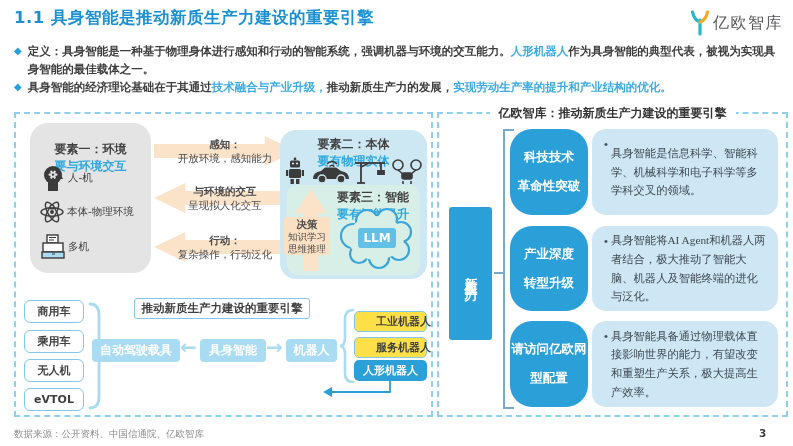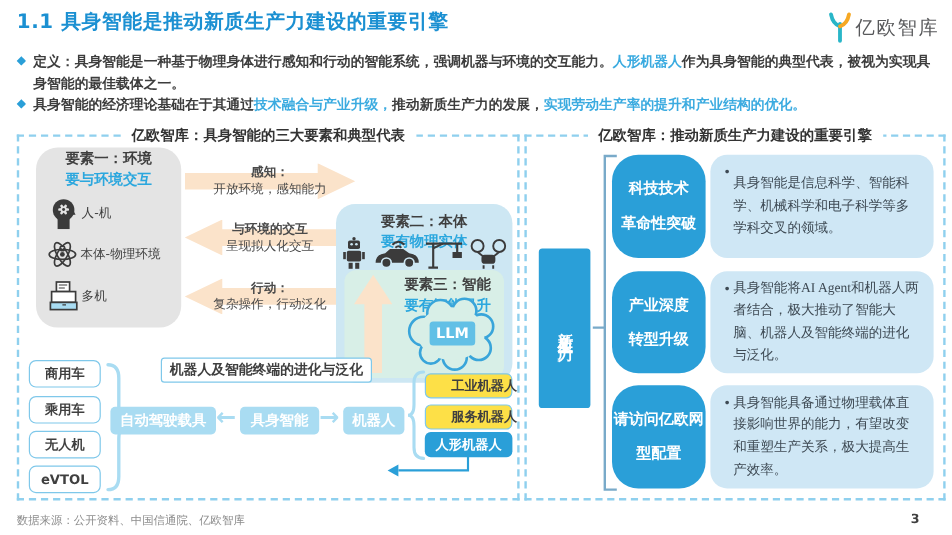--- a/index.html
+++ b/index.html
@@ -19,39 +19,39 @@
   .bullet .marker { color:#2a9fd8; font-size:10px; line-height:18px; }
   .bullet p { font-size:11.5px; line-height:1.58; color:#3d3d3d; font-weight:600; }
   .seg-blue { color:#3babe0; }
   
   .panel { position:absolute; top:112px; height:305px; border:2px dashed #8fd0ee; background:#fff; }
   .panel-left  { left:14px;  width:419px; }
   .panel-right { left:437px; width:351px;font-family:Liberation Serif, serif; }
   .panel-title { position:absolute; top:-9px; left:50%; transform:translateX(-50%); background:#fff; padding:0 9px; font-size:12px; font-weight:bold; color:#333; white-space:nowrap; }
   
   .factor1 { position:absolute; left:14px; top:9px; width:121px; height:150px; background:#e4e4e4; border-radius:18px; }
-  .f-t1 { text-align:center; margin-top:1px;  font-size:12px; font-weight:bold; color:#3f3f3f; }
+  .f-t1 { text-align:center; margin-top:18px;  font-size:12px; font-weight:bold; color:#3f3f3f; }
   .f-t2 { text-align:center; font-size:12px; font-weight:bold; color:#2ba7de; }
   .gb-row { position:absolute; display:flex; align-items:center; gap:2px; left:12px; }
   .gb-row span { font-size:10.5px; color:#3f3f3f; font-weight:500; white-space:nowrap; }
   .gb-row-1 { top:42px; }
   .gb-row-2 { top:76px; left:9px; }
   .gb-row-3 { top:110px; left:10px; }
   
   .harrow { position:absolute; left:138px; width:142px; height:30px; }
   .harrow .shape { position:absolute; inset:0; background:#fbe3ca; }
   .harrow.dir-right .shape { clip-path:polygon(0 27%,78% 27%,78% 0,100% 50%,78% 100%,78% 73%,0 73%); }
   .harrow.dir-left  .shape { clip-path:polygon(100% 27%,22% 27%,22% 0,0 50%,22% 100%,22% 73%,100% 73%); }
   .harrow .atext { position:absolute; left:0; right:0; top:-3px; bottom:-3px; display:flex; flex-direction:column; justify-content:center; align-items:center; font-size:10.5px; line-height:1.35; color:#4a4a4a; white-space:nowrap; }
   .atext .t1 { font-weight:bold; }
   .harrow-1 { top:22px; }
   .harrow-2 { top:69px; }
   .harrow-3 { top:118px; }
   
-  .factor2 { position:absolute; left:264px; top:16px; width:147px; height:149px; background:#cde7f3; border-radius:16px;margin-top:40px; }
+  .factor2 { position:absolute; left:264px; top:16px; width:147px; height:149px; background:#cde7f3; border-radius:16px; }
   .factor2 .f-t1 { margin-top:6px; }
   .embody-icons { position:absolute; left:5px; top:27px; }
   .factor3 { position:absolute; left:7px; top:55px; width:133px; height:90px; background:#d8efe7; border-radius:10px; }
   .factor3-titles { position:absolute; left:42px; top:4px; width:88px; text-align:center; }
   .up-arrow { position:absolute; left:8px; top:4px; width:32px; height:82px; background:#fbe3ca;
     clip-path:polygon(50% 0,100% 30%,73% 30%,73% 100%,27% 100%,27% 30%,0 30%); }
   .decision { position:absolute; left:-3px; top:32px; width:46px; height:38px; background:#fbe0c4; border-radius:3px;
     display:flex; flex-direction:column; justify-content:center; align-items:center; line-height:1.25; }
   .decision .d1 { font-size:10.5px; font-weight:bold; color:#4a4a4a; }
   .decision .d2 { font-size:9.5px; color:#4a4a4a; }
@@ -119,21 +119,20 @@
   <div class="bullet bullet-1">
     <span class="marker">◆</span>
     <p><span class="seg-dark">定义：具身智能是一种基于物理身体进行感知和行动的智能系统，强调机器与环境的交互能力。</span><span class="seg-blue">人形机器人</span><span class="seg-dark">作为具身智能的典型代表，被视为实现具身智能的最佳载体之一。</span></p>
   </div>
   <div class="bullet bullet-2">
     <span class="marker">◆</span>
     <p><span class="seg-dark">具身智能的经济理论基础在于其通过</span><span class="seg-blue">技术融合与产业升级，</span><span class="seg-dark">推动新质生产力的发展，</span><span class="seg-blue">实现劳动生产率的提升和产业结构的优化。</span></p>
   </div>
 
   <div class="panel panel-left">
-    <span class="panel-title">亿欧智库：具身智能的三大要素和典型代表</span>
 
     <div class="factor1">
       <div class="f-t1">要素一：环境</div>
       <div class="f-t2">要与环境交互</div>
       <div class="gb-row gb-row-1">
         <svg width="24" height="26" viewBox="0 0 24 26">
           <circle cx="11" cy="10" r="9" fill="#3b3b3b"></circle>
           <rect x="6" y="15" width="10" height="11" fill="#3b3b3b"></rect>
           <path d="M19,10 l2,4 h-3 z" fill="#3b3b3b"></path>
           <g fill="#e4e4e4">
@@ -234,20 +233,25 @@
           <line x1="126" y1="24" x2="126" y2="27"></line>
         </g>
       </svg>
 
       <div class="factor3">
         <div class="up-arrow"></div>
         <div class="factor3-titles">
           <div class="f-t1" style="margin-top:0;">要素三：智能</div>
           <div class="f-t2">要有智能提升</div>
         </div>
+        <div class="decision">
+          <span class="d1">决策</span>
+          <span class="d2">知识学习</span>
+          <span class="d2">思维推理</span>
+        </div>
         <svg class="brain" width="86" height="66" viewBox="0 0 86 66">
           <g stroke="#39a5da" stroke-width="2.2" fill="#d8efe7">
             <circle cx="20" cy="30" r="12"></circle>
             <circle cx="34" cy="15" r="11"></circle>
             <circle cx="54" cy="13" r="10"></circle>
             <circle cx="68" cy="26" r="10"></circle>
             <circle cx="66" cy="44" r="10"></circle>
             <circle cx="46" cy="52" r="10"></circle>
             <circle cx="26" cy="48" r="9"></circle>
           </g>
@@ -260,21 +264,21 @@
 
     <div class="vchip vchip-0">商用车</div>
     <div class="vchip vchip-1">乘用车</div>
     <div class="vchip vchip-2">无人机</div>
     <div class="vchip vchip-3">eVTOL</div>
 
     <svg class="brace brace-l" width="18" height="108" viewBox="0 0 18 108">
       <path d="M4,2 Q13,2 13,13 L13,44 Q13,54 18,54 Q13,54 13,64 L13,95 Q13,106 4,106" fill="none" stroke="#a9dcf2" stroke-width="2.8" stroke-linecap="round"></path>
     </svg>
 
-    <div class="headerbox">机器人及智能终端的进化与泛化</div>
+    <div class="headerbox">推动新质生产力建设的重要引擎</div>
 
     <div class="fchip fchip-1">自动驾驶载具</div>
     <span class="farrow farrow-l">←</span>
     <div class="fchip fchip-2">具身智能</div>
     <span class="farrow farrow-r">→</span>
     <div class="fchip fchip-3">机器人</div>
 
     <svg class="brace brace-r" width="16" height="76" viewBox="0 0 16 76">
       <path d="M14,2 Q6,2 6,11 L6,29 Q6,38 1,38 Q6,38 6,47 L6,65 Q6,74 14,74" fill="none" stroke="#a9dcf2" stroke-width="2.6" stroke-linecap="round"></path>
     </svg>

